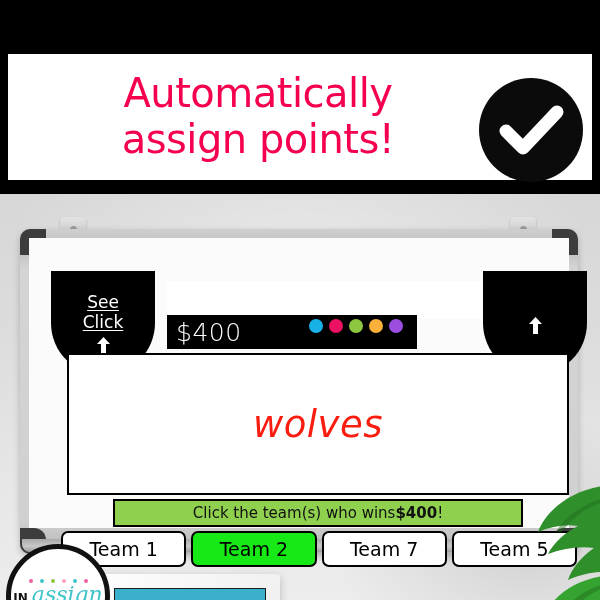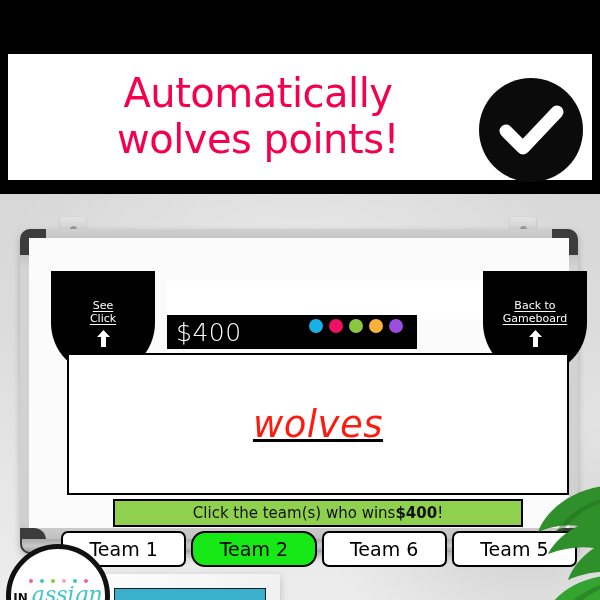--- a/index.html
+++ b/index.html
@@ -124,35 +124,35 @@
   
   .tab{
     position:absolute;width:104px;height:104px;background:#000;
     display:flex;flex-direction:column;align-items:center;justify-content:center;
     color:#fff;text-align:center;
   }
   .tab.left{left:0;top:-2px;border-radius:0 0 70px 70px;}
   .tab.right{right:0;top:-2px;border-radius:0 0 70px 70px;}
   .tab .tlabel{
     font-family:"DejaVu Sans", sans-serif;
-    font-size:11px;line-height:1.2;
+    font-size:17px;line-height:1.2;
     text-decoration:underline;
     text-underline-offset:2px;
     padding:0 4px;
   }
   .tab .arrow{
     margin-top:5px;width:15px;height:17px;
   }
   .tab .arrow svg{display:block;}
 
   
   .answer-box{
     position:absolute;left:16px;top:80px;width:502px;height:142px;
     background:#fff;border:2px solid #000;box-sizing:border-box;
-    display:flex;align-items:center;justify-content:center;text-decoration:underline;
+    display:flex;align-items:center;justify-content:center;
   }
   .answer-text{
     color:#fb1c10;
     font-family:"DejaVu Sans", sans-serif;
     font-style:italic;font-weight:400;
     font-size:37px;letter-spacing:.5px;
   }
 
   
   .instruction{
@@ -171,21 +171,21 @@
     display:flex;gap:5px;
   }
   .team-btn{
     flex:1;height:36px;
     background:#fff;border:2.5px solid #000;border-radius:7px;box-sizing:border-box;
     display:flex;align-items:center;justify-content:center;
     color:#000;
     font-family:"DejaVu Sans", sans-serif;
     font-size:19px;
   }
-  .team-btn.selected{background:#16e916;border-radius:14px;}
+  .team-btn.selected{background:#16e916;}
 
   
   .picture-frame{
     position:absolute;left:100px;top:380px;width:180px;height:110px;
     background:linear-gradient(135deg,#fdfdfd,#eaeaea);
     border-radius:3px;
     box-shadow:0 3px 8px rgba(0,0,0,.22);
   }
   .picture-frame .mat{
     position:absolute;left:14px;top:14px;right:14px;bottom:0;
@@ -226,21 +226,21 @@
   }
 </style>
 </head>
 <body>
 
 <div class="stage">
 
   <div class="header-band">
     <div class="header-text" style="color: rgb(245, 0, 79);">
       <span>Automatically</span>
-      <span>wolves points!</span>
+      <span>assign points!</span>
     </div>
     <div class="check-badge">
       <svg viewBox="0 0 106 106" aria-hidden="true">
         <circle cx="53" cy="53" r="52" fill="#0b0b0b"></circle>
         <path d="M28 54 L45 71 L79 35" fill="none" stroke="#ffffff" stroke-width="13" stroke-linecap="round" stroke-linejoin="round"></path>
       </svg>
     </div>
   </div>
 
   <div class="photo">
@@ -283,24 +283,20 @@
             <div>Click</div>
           </div>
           <div class="arrow">
             <svg viewBox="0 0 15 17" width="15" height="17" aria-hidden="true">
               <path d="M7.5 0 L14 7 L10 7 L10 17 L5 17 L5 7 L1 7 Z" fill="#ffffff"></path>
             </svg>
           </div>
         </div>
 
         <div class="tab right">
-          <div class="tlabel">
-            <div>Back to</div>
-            <div>Gameboard</div>
-          </div>
           <div class="arrow">
             <svg viewBox="0 0 15 17" width="15" height="17" aria-hidden="true">
               <path d="M7.5 0 L14 7 L10 7 L10 17 L5 17 L5 7 L1 7 Z" fill="#ffffff"></path>
             </svg>
           </div>
         </div>
 
         <div class="answer-box">
           <span class="answer-text" style="color: rgb(251, 28, 16);">wolves</span>
         </div>
@@ -312,21 +308,21 @@
         </div>
 
         <div class="teams">
             <div class="team-btn">
               <span>Team 1</span>
             </div>
             <div class="team-btn selected" style="background: rgb(22, 233, 22);">
               <span>Team 2</span>
             </div>
             <div class="team-btn">
-              <span>Team 6</span>
+              <span>Team 7</span>
             </div>
             <div class="team-btn">
               <span>Team 5</span>
             </div>
           </div>
       </div>
     </div>
 
     <div class="picture-frame">
       <div class="mat">

